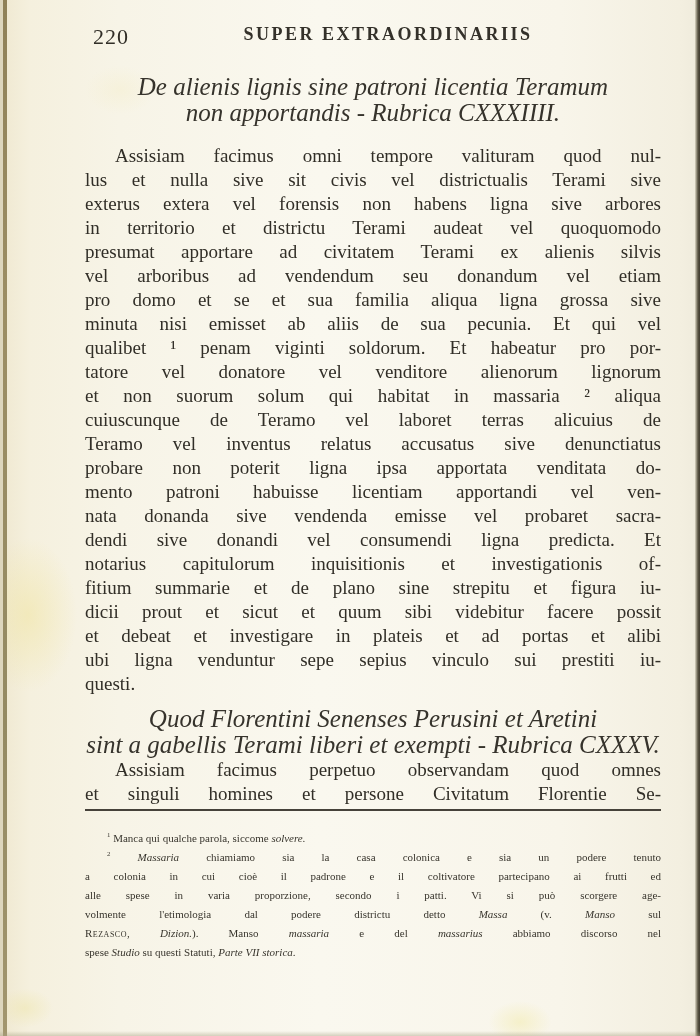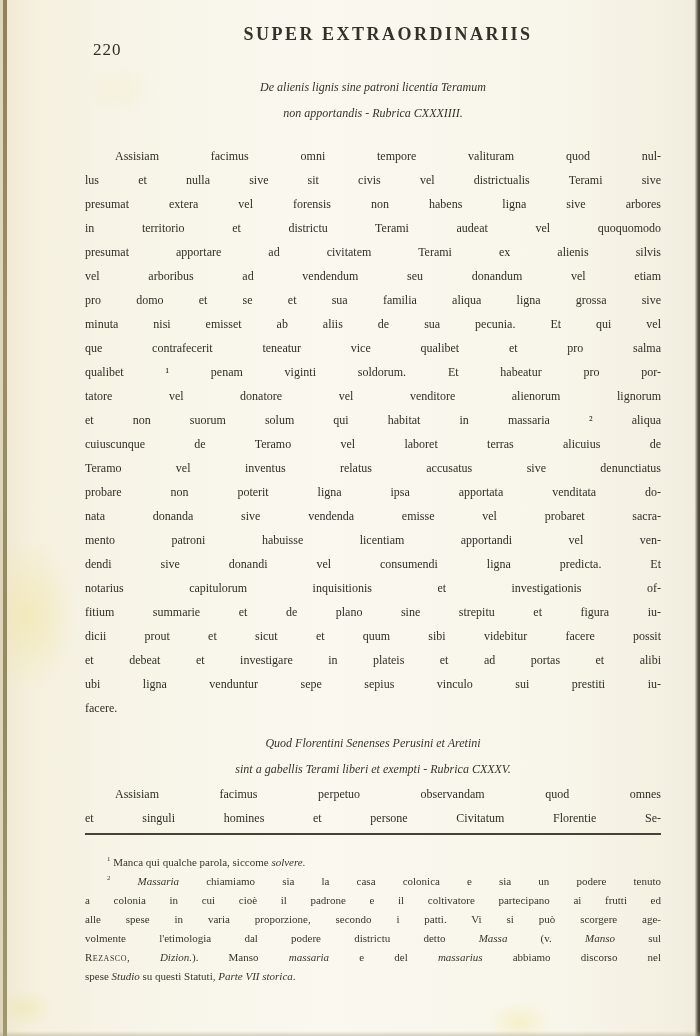--- a/index.html
+++ b/index.html
@@ -45,46 +45,46 @@
     width: 576px;
   }
 
   .page-head {
     position: relative;
     height: 22px;
     font-size: 15px;
   }
   .page-num {
     position: absolute;
-    left: 8px; top: 16px;
-    font-size: 17px;
+    left: 8px; top: 0;
+    font-size: 22px;
     letter-spacing: 1px;
   }
   .running-title {
     text-align: center;
     font-size: 18px;
     font-weight: bold;
     letter-spacing: 2.5px;
     padding-left: 30px;
     color: #34312a;
   }
 
   .rubric {
     margin-top: 28px;
     font-style: italic;
-    font-size: 12px;
+    font-size: 25px;
     line-height: 26px;
     text-align: center;
     color: #36332c;
   }
   .rubric.second { margin-top: 10px; }
 
   .bodypara {
     margin-top: 18px;
-    font-size: 12px;
+    font-size: 19px;
     line-height: 24px;
   }
   .bodypara.second { margin-top: 0; }
 
   .tline {
     text-align: justify;
     text-align-last: justify;
     white-space: normal;
   }
   .tline.flush { text-align-last: left; }
@@ -131,42 +131,41 @@
     </div>
 
     <div class="rubric">
       <div>De alienis lignis sine patroni licentia Teramum</div>
       <div>non apportandis - Rubrica CXXXIIII.</div>
     </div>
 
     <div class="bodypara">
         <div class="tline indent"><span class="seg-n">Assisiam facimus omni tempore valituram quod nul-</span></div>
         <div class="tline"><span class="seg-n">lus et nulla sive sit civis vel districtualis Terami sive</span></div>
-        <div class="tline"><span class="seg-n">presumat extera vel forensis non habens ligna sive arbores</span></div>
+        <div class="tline"><span class="seg-n">exterus extera vel forensis non habens ligna sive arbores</span></div>
         <div class="tline"><span class="seg-n">in territorio et districtu Terami audeat vel quoquomodo</span></div>
         <div class="tline"><span class="seg-n">presumat apportare ad civitatem Terami ex alienis silvis</span></div>
         <div class="tline"><span class="seg-n">vel arboribus ad vendendum seu donandum vel etiam</span></div>
         <div class="tline"><span class="seg-n">pro domo et se et sua familia aliqua ligna grossa sive</span></div>
         <div class="tline"><span class="seg-n">minuta nisi emisset ab aliis de sua pecunia. Et qui vel</span></div>
-        <div class="tline"><span class="seg-n">que contrafecerit teneatur vice qualibet et pro salma</span></div>
         <div class="tline"><span class="seg-n">qualibet ¹ penam viginti soldorum. Et habeatur pro por-</span></div>
         <div class="tline"><span class="seg-n">tatore vel donatore vel venditore alienorum lignorum</span></div>
         <div class="tline"><span class="seg-n">et non suorum solum qui habitat in massaria ² aliqua</span></div>
         <div class="tline"><span class="seg-n">cuiuscunque de Teramo vel laboret terras alicuius de</span></div>
         <div class="tline"><span class="seg-n">Teramo vel inventus relatus accusatus sive denunctiatus</span></div>
         <div class="tline"><span class="seg-n">probare non poterit ligna ipsa apportata venditata do-</span></div>
+        <div class="tline"><span class="seg-n">mento patroni habuisse licentiam apportandi vel ven-</span></div>
         <div class="tline"><span class="seg-n">nata donanda sive vendenda emisse vel probaret sacra-</span></div>
-        <div class="tline"><span class="seg-n">mento patroni habuisse licentiam apportandi vel ven-</span></div>
         <div class="tline"><span class="seg-n">dendi sive donandi vel consumendi ligna predicta. Et</span></div>
         <div class="tline"><span class="seg-n">notarius capitulorum inquisitionis et investigationis of-</span></div>
         <div class="tline"><span class="seg-n">fitium summarie et de plano sine strepitu et figura iu-</span></div>
         <div class="tline"><span class="seg-n">dicii prout et sicut et quum sibi videbitur facere possit</span></div>
         <div class="tline"><span class="seg-n">et debeat et investigare in plateis et ad portas et alibi</span></div>
         <div class="tline"><span class="seg-n">ubi ligna venduntur sepe sepius vinculo sui prestiti iu-</span></div>
-        <div class="tline flush"><span class="seg-n">facere.</span></div>
+        <div class="tline flush"><span class="seg-n">questi.</span></div>
       </div>
 
     <div class="rubric second">
       <div>Quod Florentini Senenses Perusini et Aretini</div>
       <div>sint a gabellis Terami liberi et exempti - Rubrica CXXXV.</div>
     </div>
 
     <div class="bodypara second">
         <div class="tline indent"><span class="seg-n">Assisiam facimus perpetuo observandam quod omnes</span></div>
         <div class="tline"><span class="seg-n">et singuli homines et persone Civitatum Florentie Se-</span></div>

